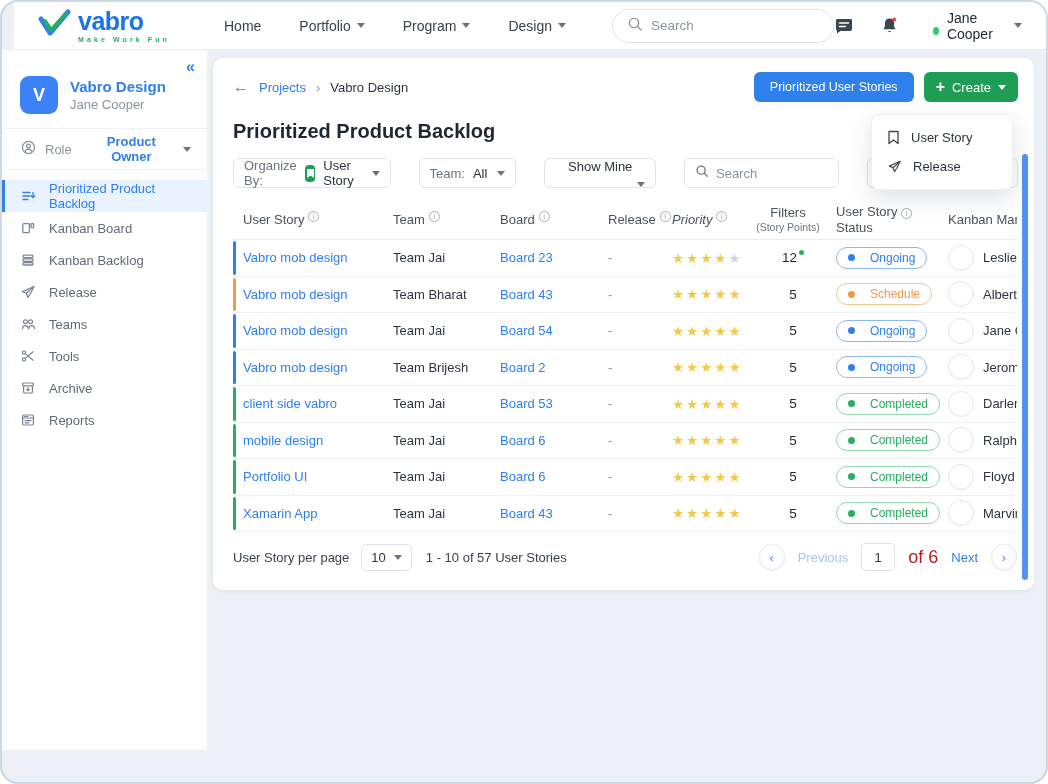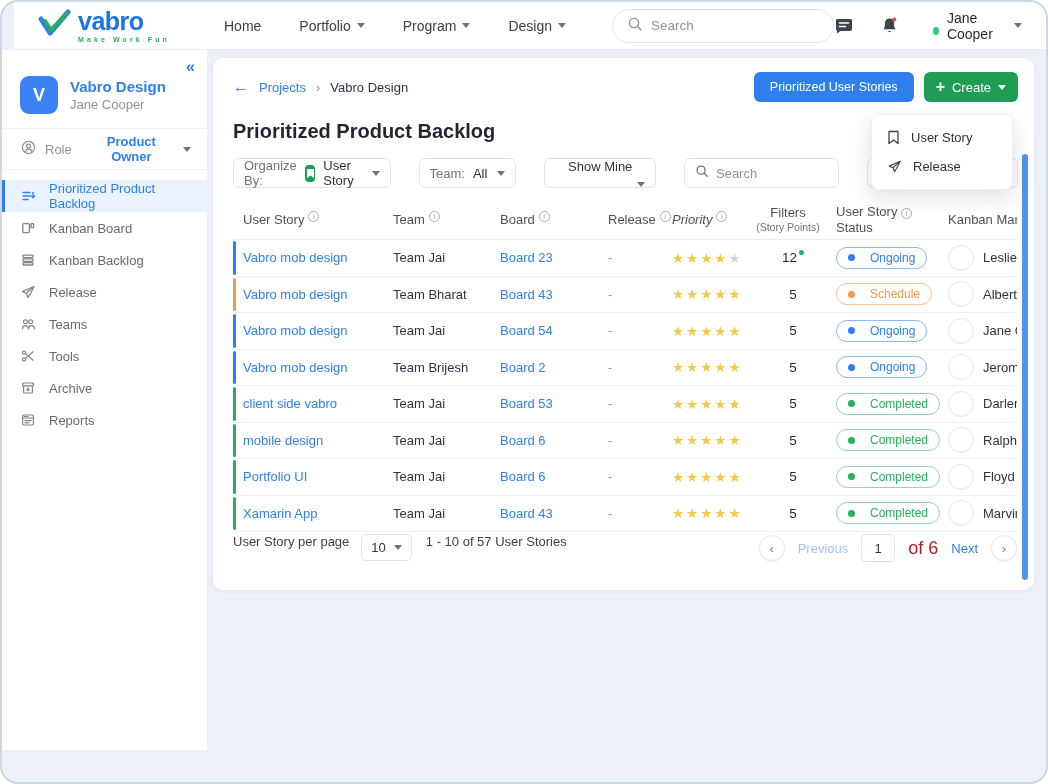--- a/index.html
+++ b/index.html
@@ -121,21 +121,21 @@
   .badge .dot { width: 7px; height: 7px; border-radius: 50%; background: currentColor; }
   .badge[data-type="ongoing"] { color: #2f80ed; border-color: #8db9f3; }
   .badge[data-type="schedule"] { color: #f2994a; border-color: #f6c493; }
   .badge[data-type="completed"] { color: #27ae60; border-color: #93d7b0; }
   .badge-label { color: inherit; margin-left: 8px; }
   .avatar { width: 26px; height: 26px; border-radius: 50%; background: #fff; border: 1px solid #e3e7ec;
             box-shadow: inset 0 -1px 2px rgba(0,0,0,.04); flex: none; }
   .mgr-name { margin-left: 9px; white-space: nowrap; }
 
   
-  .table-footer { display: flex; align-items: flex-start; margin-right: 17px; height: 46px; margin-top: 2px; }
+  .table-footer { display: flex; align-items: center; margin-right: 17px; height: 46px; margin-top: 2px; }
   .tf-label { font-size: 13px; color: #39424e; }
   .pp-select { margin-left: 12px; height: 27px; border: 1px solid #dfe4ea; border-radius: 5px; display: flex;
                align-items: center; gap: 8px; padding: 0 9px; font-size: 13px; color: #2b3440; cursor: pointer; background:#fff; }
   .tf-range { font-size: 13px; color: #39424e; margin-left: 14px; }
   .pager { margin-left: auto; display: flex; align-items: center; gap: 13px; }
   .pg-circle { width: 26px; height: 26px; border-radius: 50%; border: 1px solid #e4eaf2; background: #fff;
                color: #5a8dd8; display: flex; align-items: center; justify-content: center; font-size: 13px;
                cursor: pointer; box-shadow: 0 1px 2px rgba(20,35,60,.06); }
   .pg-prev { font-size: 13px; color: #a9c3ef; cursor: default; }
   .pg-input { width: 34px; height: 28px; border: 1px solid #dfe4ea; border-radius: 4px; text-align: center;

